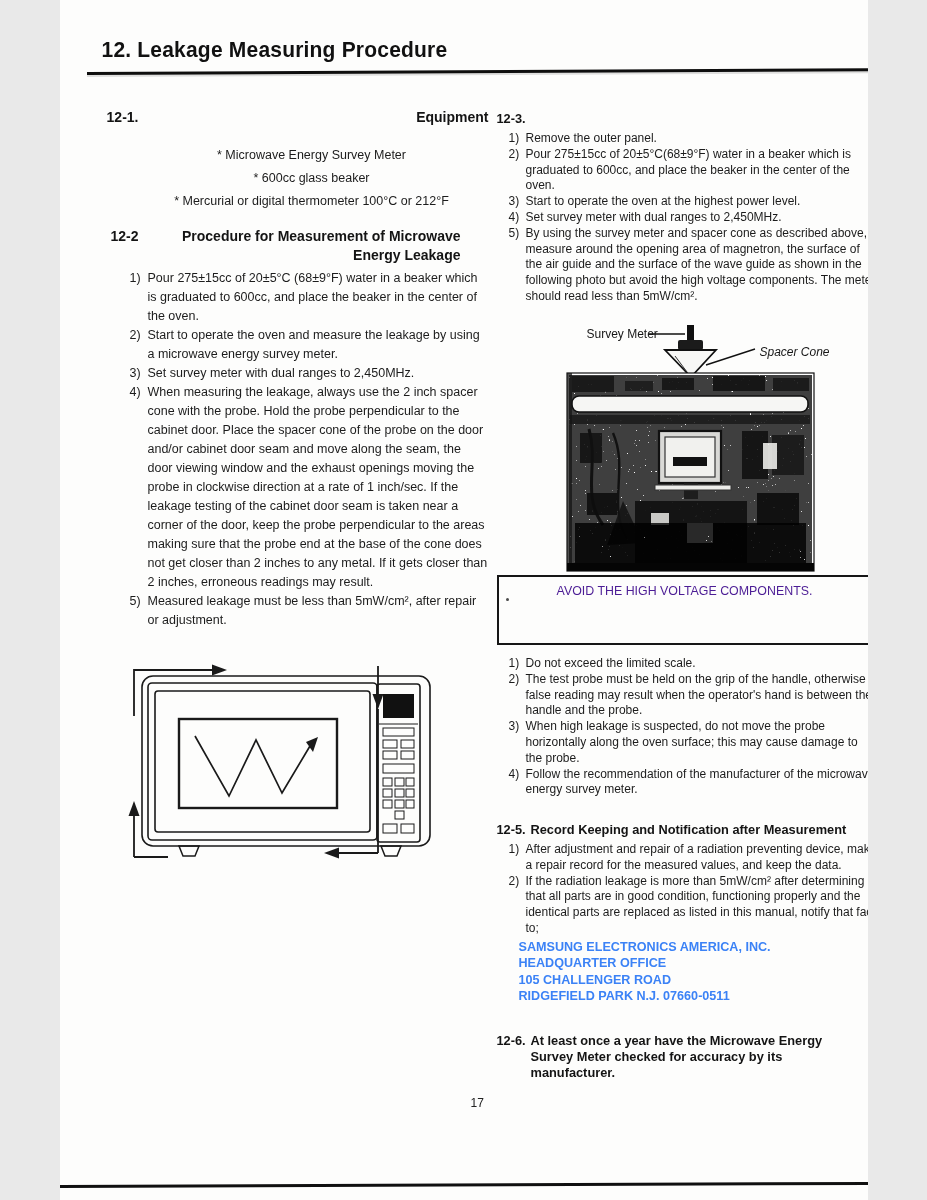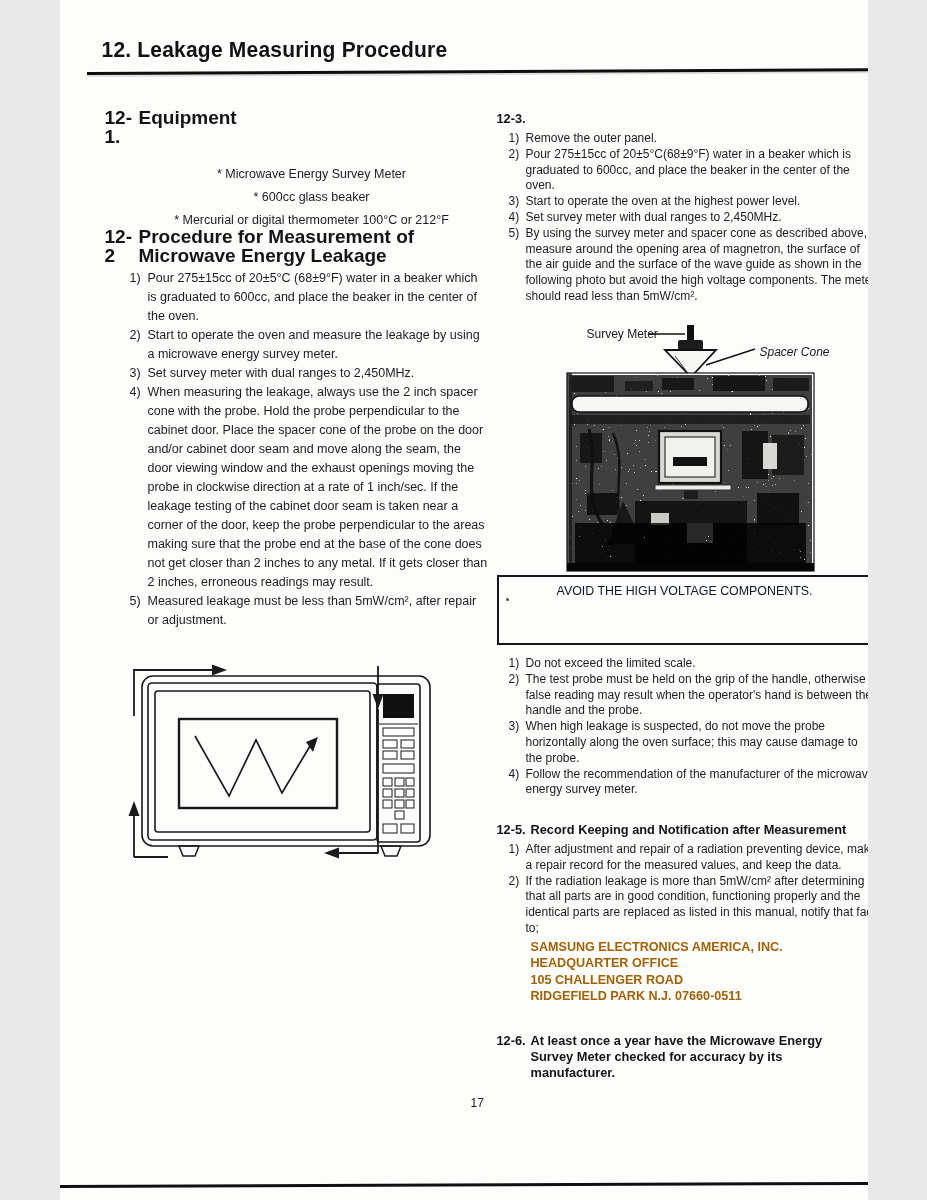--- a/index.html
+++ b/index.html
@@ -24,46 +24,46 @@
     position:absolute;left:-3px;top:1185px;width:933px;height:3px;
     background:#101010;transform:rotate(-.22deg);transform-origin:left center;
   }
   
   .col{position:absolute;}
   .col-left{left:45px;top:108px;width:384px;font-size:12.5px;line-height:19px;}
   .col-right{left:437px;top:103px;width:380px;font-size:12px;line-height:15.8px;}
   .sec{position:absolute;left:0;right:0;}
   
   .h3{display:flex;font-weight:bold;color:#141414;}
-  .col-left .h3{font-size:19px;line-height:19px;}
+  .col-left .h3{font-size:14px;line-height:19px;text-align:right;}
   .col-right .h3{font-size:12.8px;line-height:16px;}
   .hnum{flex:0 0 34px;}
   .htxt{flex:1;}
   .htxt.narrow{max-width:322px;}
   .htxt.xnarrow{max-width:300px;}
   
   .list{margin-top:4px;}
   .col-left .list{margin-left:25px;}
   .col-right .list{margin-left:12px;}
   .li{display:flex;}
   .num{flex:0 0 18px;}
   .col-right .num{flex:0 0 17px;}
   .txt{flex:1;}
   
   .bullets{margin:19px 0 0 30px;text-align:center;}
   .bullets div{margin-bottom:4px;}
   
-  .address{margin:2px 0 0 34px;font-weight:bold;font-size:12.6px;line-height:16.5px;color:#a16207;}
+  .address{margin:2px 0 0 22px;font-weight:bold;font-size:12.6px;line-height:16.5px;color:#3b82f6;}
   
   .warning-box{
     position:absolute;left:0;top:472px;width:372px;height:66px;
     border:2px solid #161616;background:#fdfdfc;text-align:center;
   }
   .warning-title{margin-top:9px;font-size:15px;font-weight:bold;letter-spacing:1px;color:#0f0f0f;}
-  .warning-text{margin-top:7px;font-size:12.4px;color:#0f172a;}
+  .warning-text{margin-top:7px;font-size:12.4px;color:#4c1d95;}
   
   .fig{position:absolute;left:0;top:222px;width:382px;height:250px;}
   .fig-label{position:absolute;font-size:12px;color:#161616;white-space:nowrap;}
   .lbl-survey{left:90px;top:2px;}
   .lbl-spacer{left:263px;top:20px;font-style:italic;}
   .fig svg{position:absolute;left:0;top:0;}
   
   .oven-fig{position:absolute;left:55px;top:656px;width:345px;height:218px;}
   
   .page-num{position:absolute;left:411px;top:1096px;font-size:12px;color:#222;}

